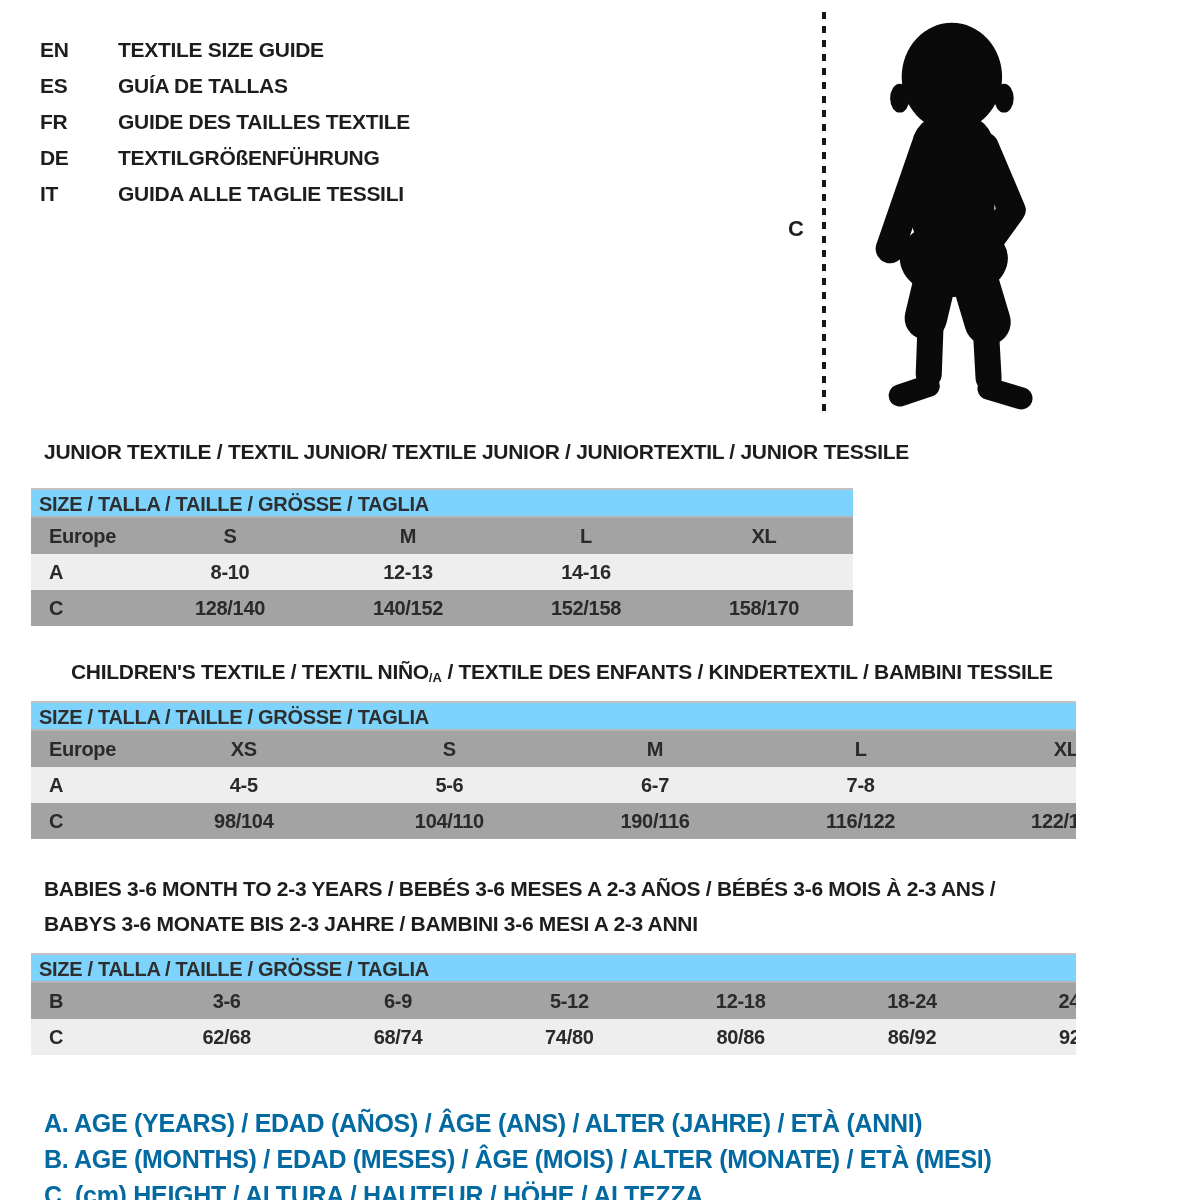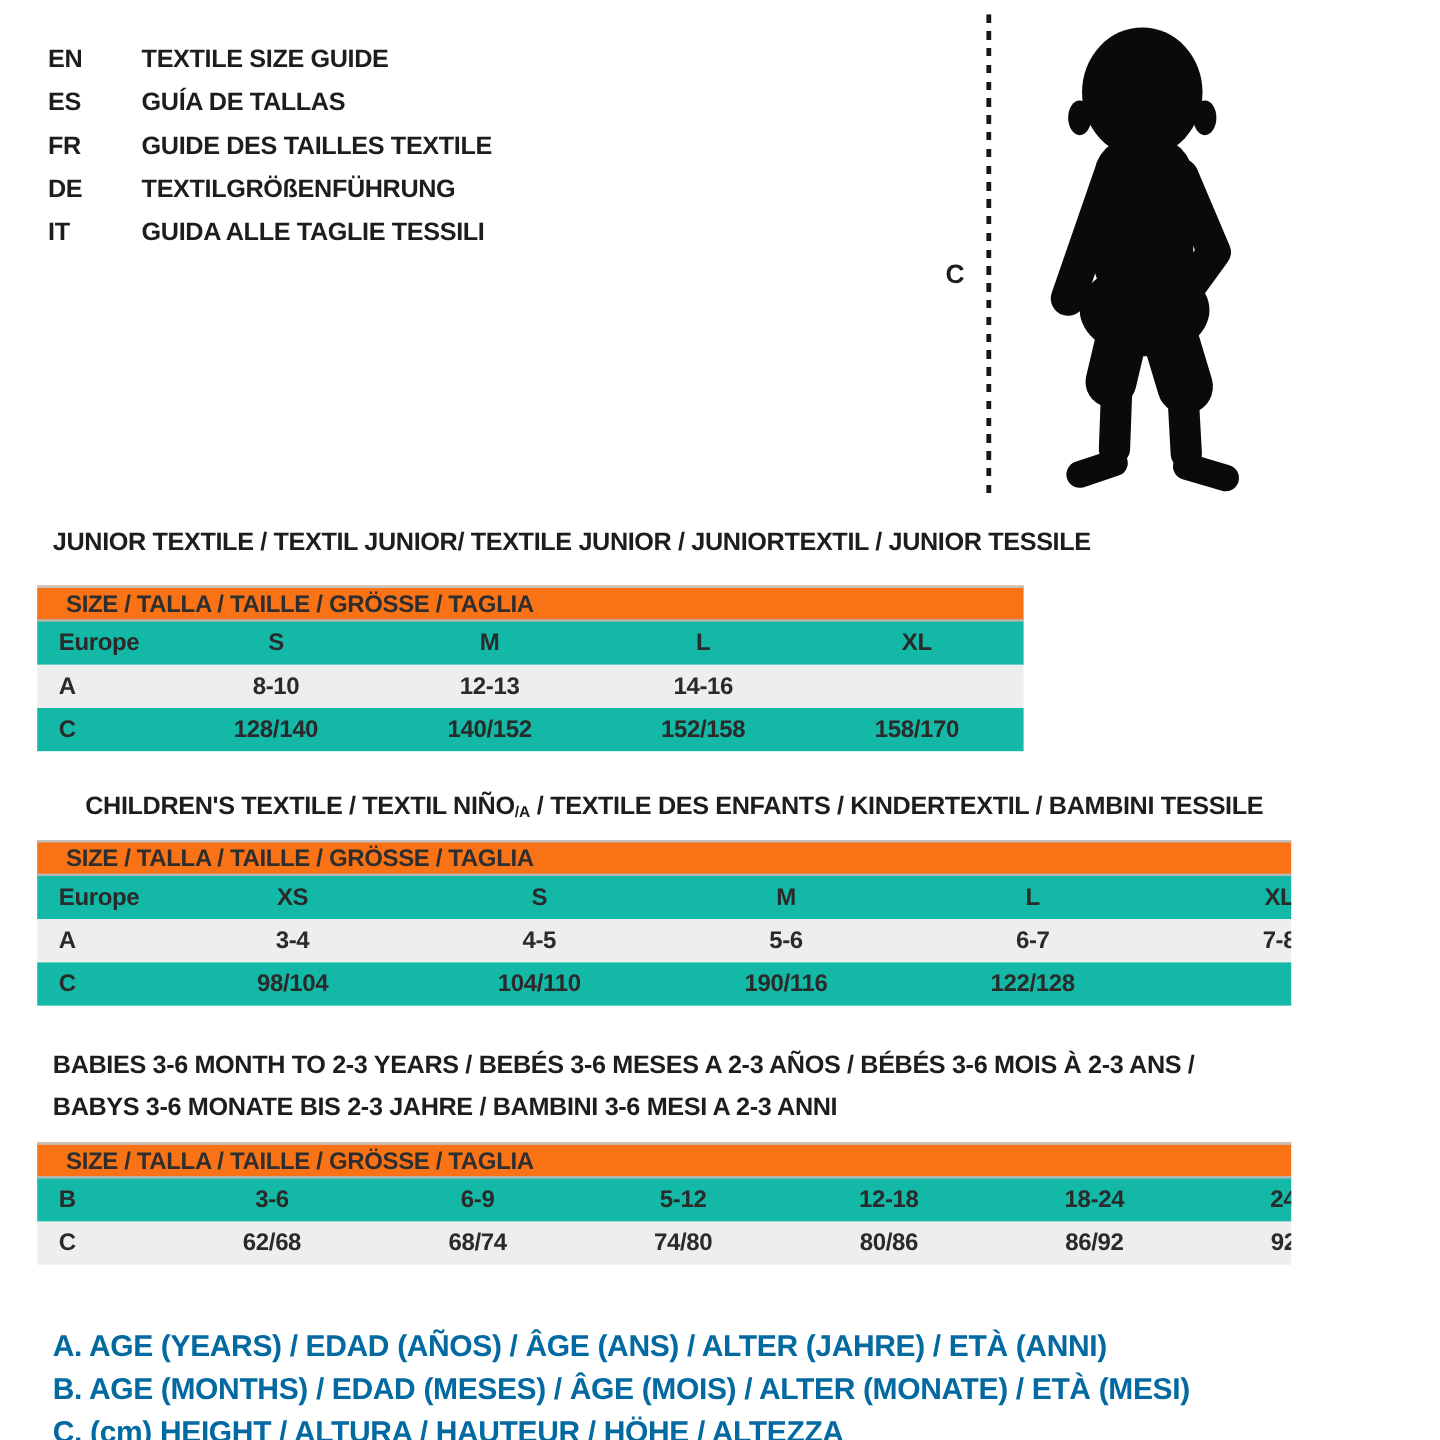--- a/index.html
+++ b/index.html
@@ -32,27 +32,27 @@
   
   .sec-title { margin-left:13px; font-size:21px; line-height:24px; color:#1d1d1d; white-space:nowrap; }
   .sec-title .sub-small { font-size:13px; position:relative; top:3px; letter-spacing:0; }
   .title-junior  { margin-top:228px; }
   .title-children{ margin-top:34px;margin-left:40px; }
   .title-babies  { margin-top:32px; line-height:35px; }
 
   
   .tbl { margin-top:24px; }
   .tbl-bar {
-    height:30px; line-height:28px; background:#f97316; color:#2e2e2e;
+    height:30px; line-height:28px; background:#7dd3fc; color:#2e2e2e;
     border-top:2px solid #c2c2c2; border-bottom:2px solid #b5b5b5;
-    font-size:20px; padding-left:24px; white-space:nowrap;
+    font-size:20px; padding-left:8px; white-space:nowrap;
   }
   .tbl-row { height:36px; line-height:36px; font-size:20px; color:#2a2a2a; display:grid; }
   .row-gray  { background:#eeeeee; }
-  .row-white { background:#14b8a6; }
+  .row-white { background:#a3a3a3; }
   .cell { text-align:center; white-space:nowrap; }
   .cell.rlabel { text-align:left; padding-left:18px; }
   .tbl-junior { width:822px; }
   .tbl-full   { width:1138px; }
   .cols-5 { grid-template-columns:110px repeat(4,1fr); }
   .cols-6 { grid-template-columns:110px repeat(5,1fr); }
   .cols-7 { grid-template-columns:110px repeat(6,1fr); }
   .tbl-children { margin-top:14px; }
   .tbl-babies   { margin-top:12px; }
 
@@ -148,31 +148,31 @@
     <div class="tbl-row row-white cols-6">
       <div class="cell rlabel">Europe</div>
       <div class="cell">XS</div>
       <div class="cell">S</div>
       <div class="cell">M</div>
       <div class="cell">L</div>
       <div class="cell">XL</div>
     </div>
     <div class="tbl-row row-gray cols-6">
       <div class="cell rlabel">A</div>
-      <div class="cell">3-4</div>
       <div class="cell">4-5</div>
       <div class="cell">5-6</div>
       <div class="cell">6-7</div>
       <div class="cell">7-8</div>
     </div>
     <div class="tbl-row row-white cols-6">
       <div class="cell rlabel">C</div>
       <div class="cell">98/104</div>
       <div class="cell">104/110</div>
       <div class="cell">190/116</div>
+      <div class="cell">116/122</div>
       <div class="cell">122/128</div>
     </div>
   </div>
 
   <h2 class="sec-title title-babies"><span>BABIES 3-6 MONTH TO 2-3 YEARS / BEBÉS 3-6 MESES A 2-3 AÑOS / BÉBÉS 3-6 MOIS À 2-3 ANS /</span><br><span>BABYS 3-6 MONATE BIS 2-3 JAHRE / BAMBINI 3-6 MESI A 2-3 ANNI</span></h2>
   <div class="tbl tbl-full tbl-babies">
     <div class="tbl-bar">SIZE / TALLA / TAILLE / GRÖSSE / TAGLIA</div>
     <div class="tbl-row row-white cols-7">
       <div class="cell rlabel">B</div>
       <div class="cell">3-6</div>

